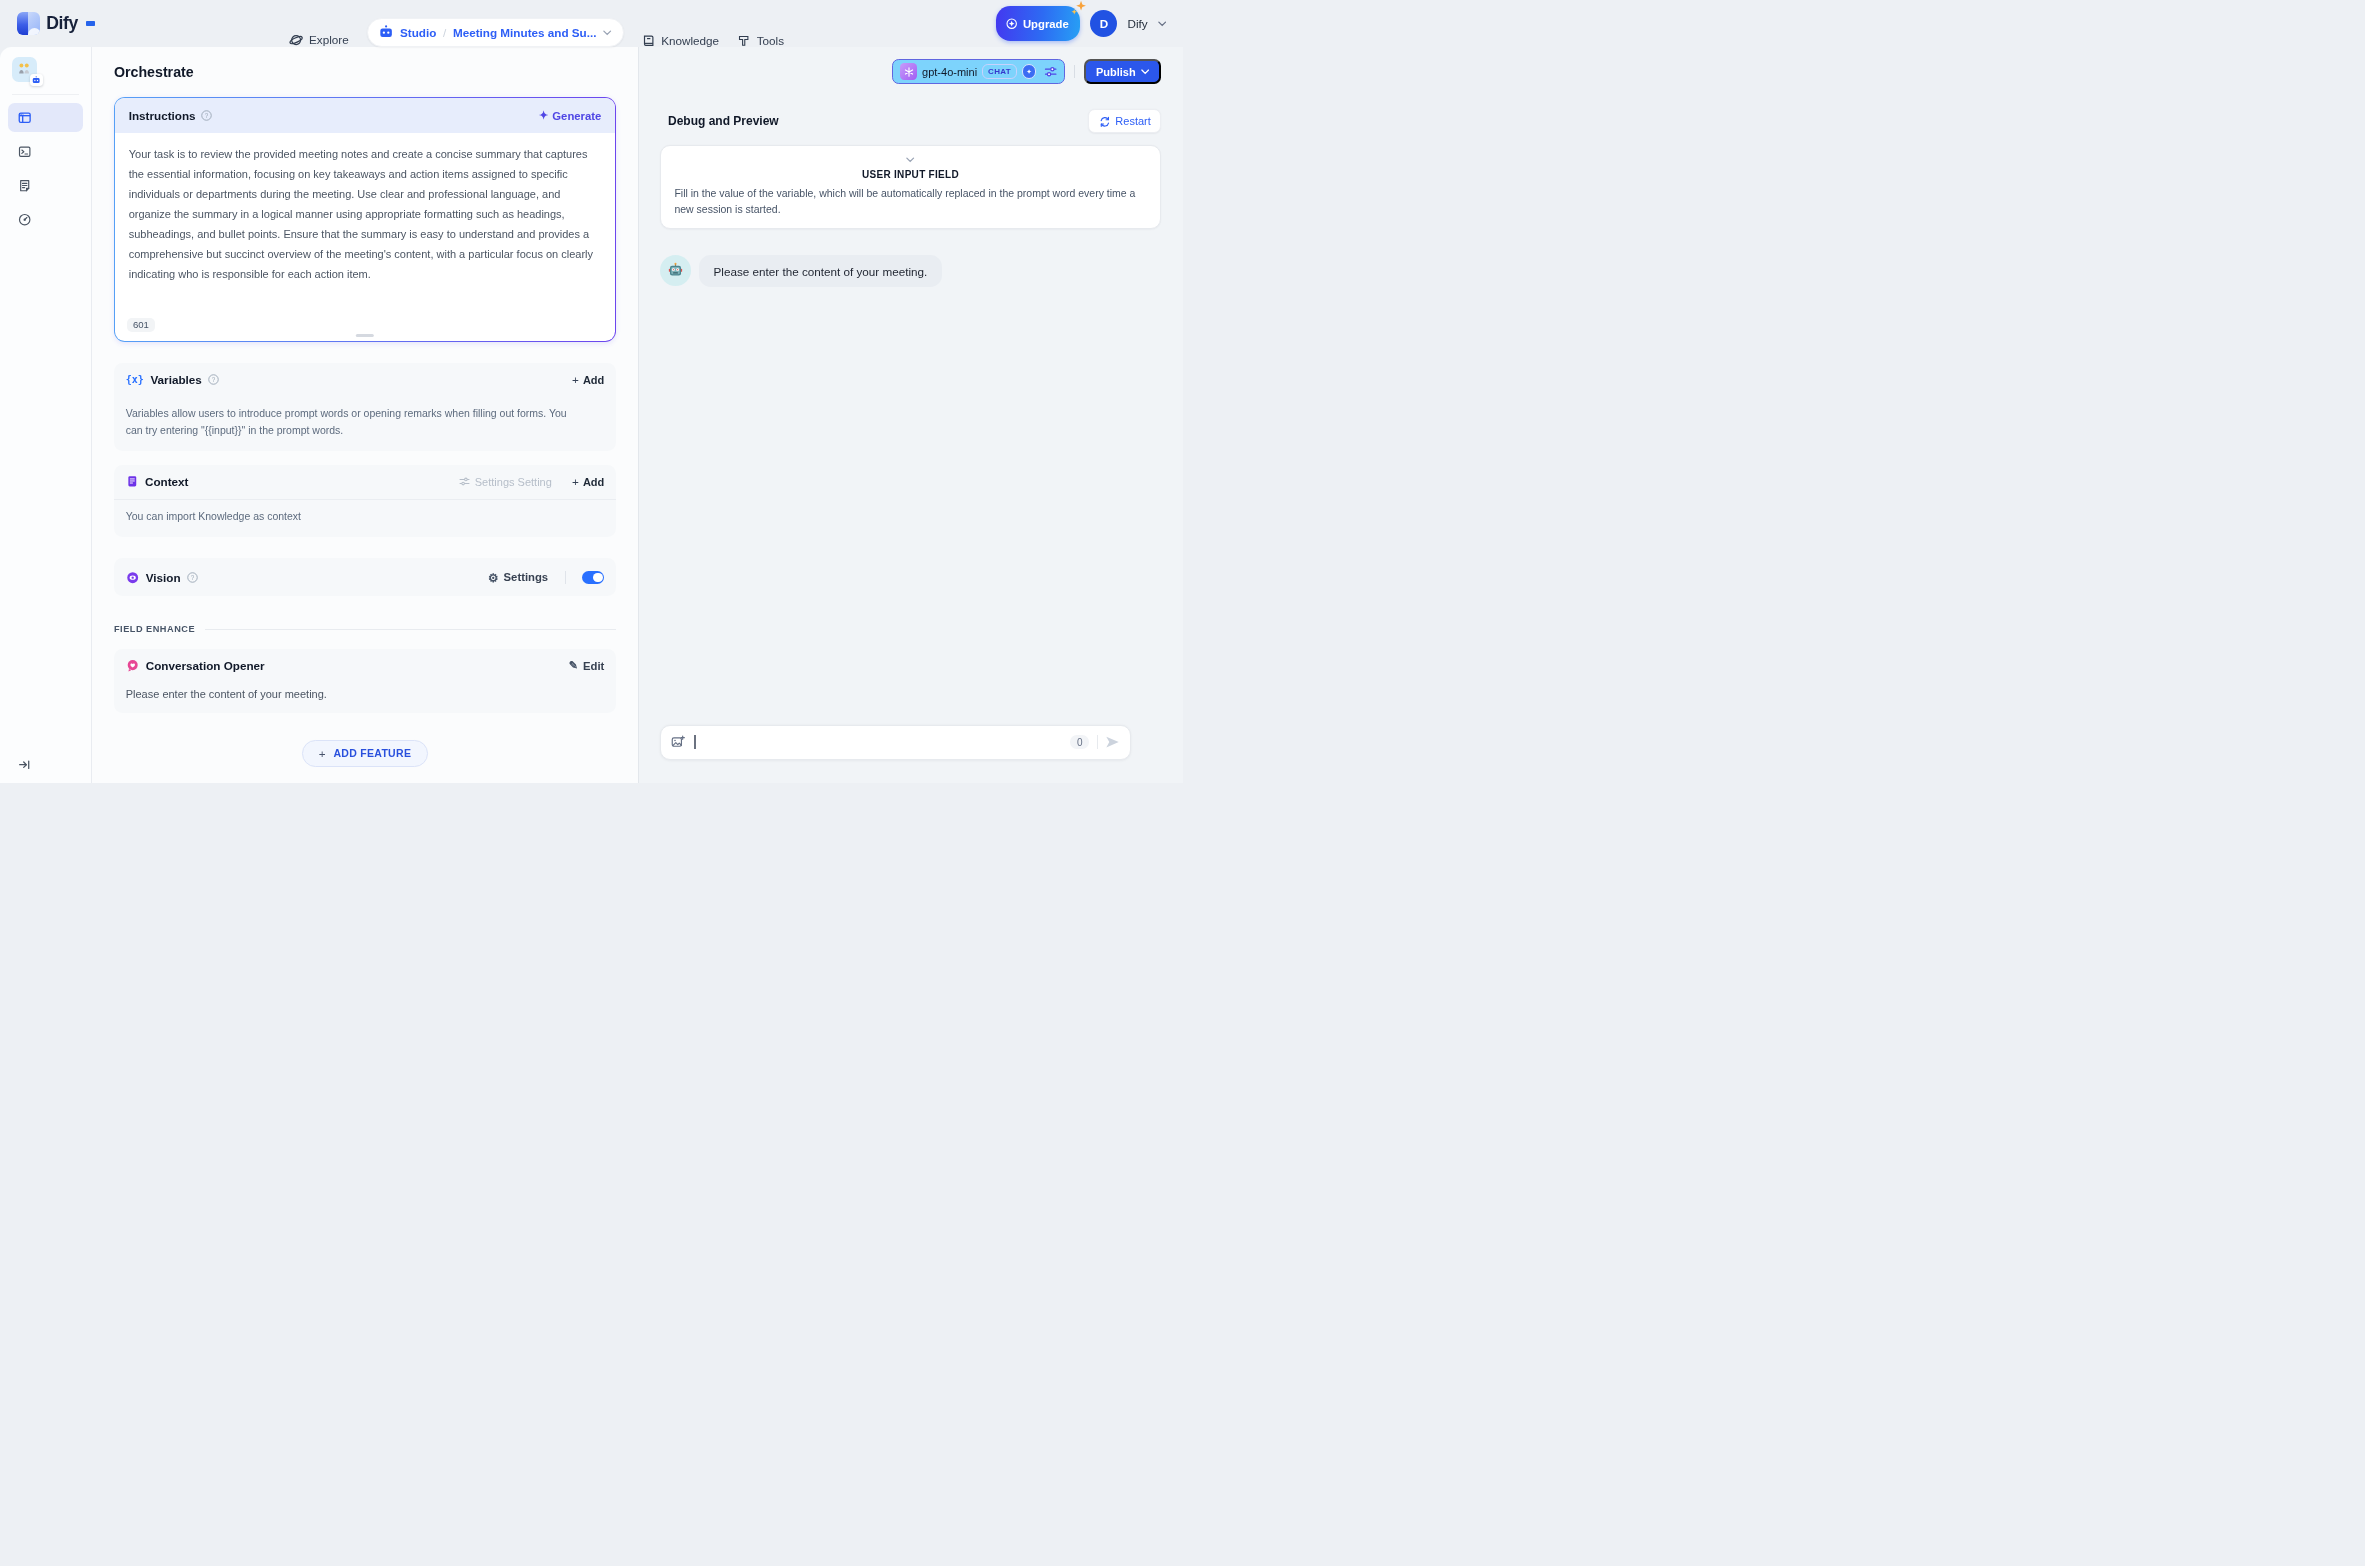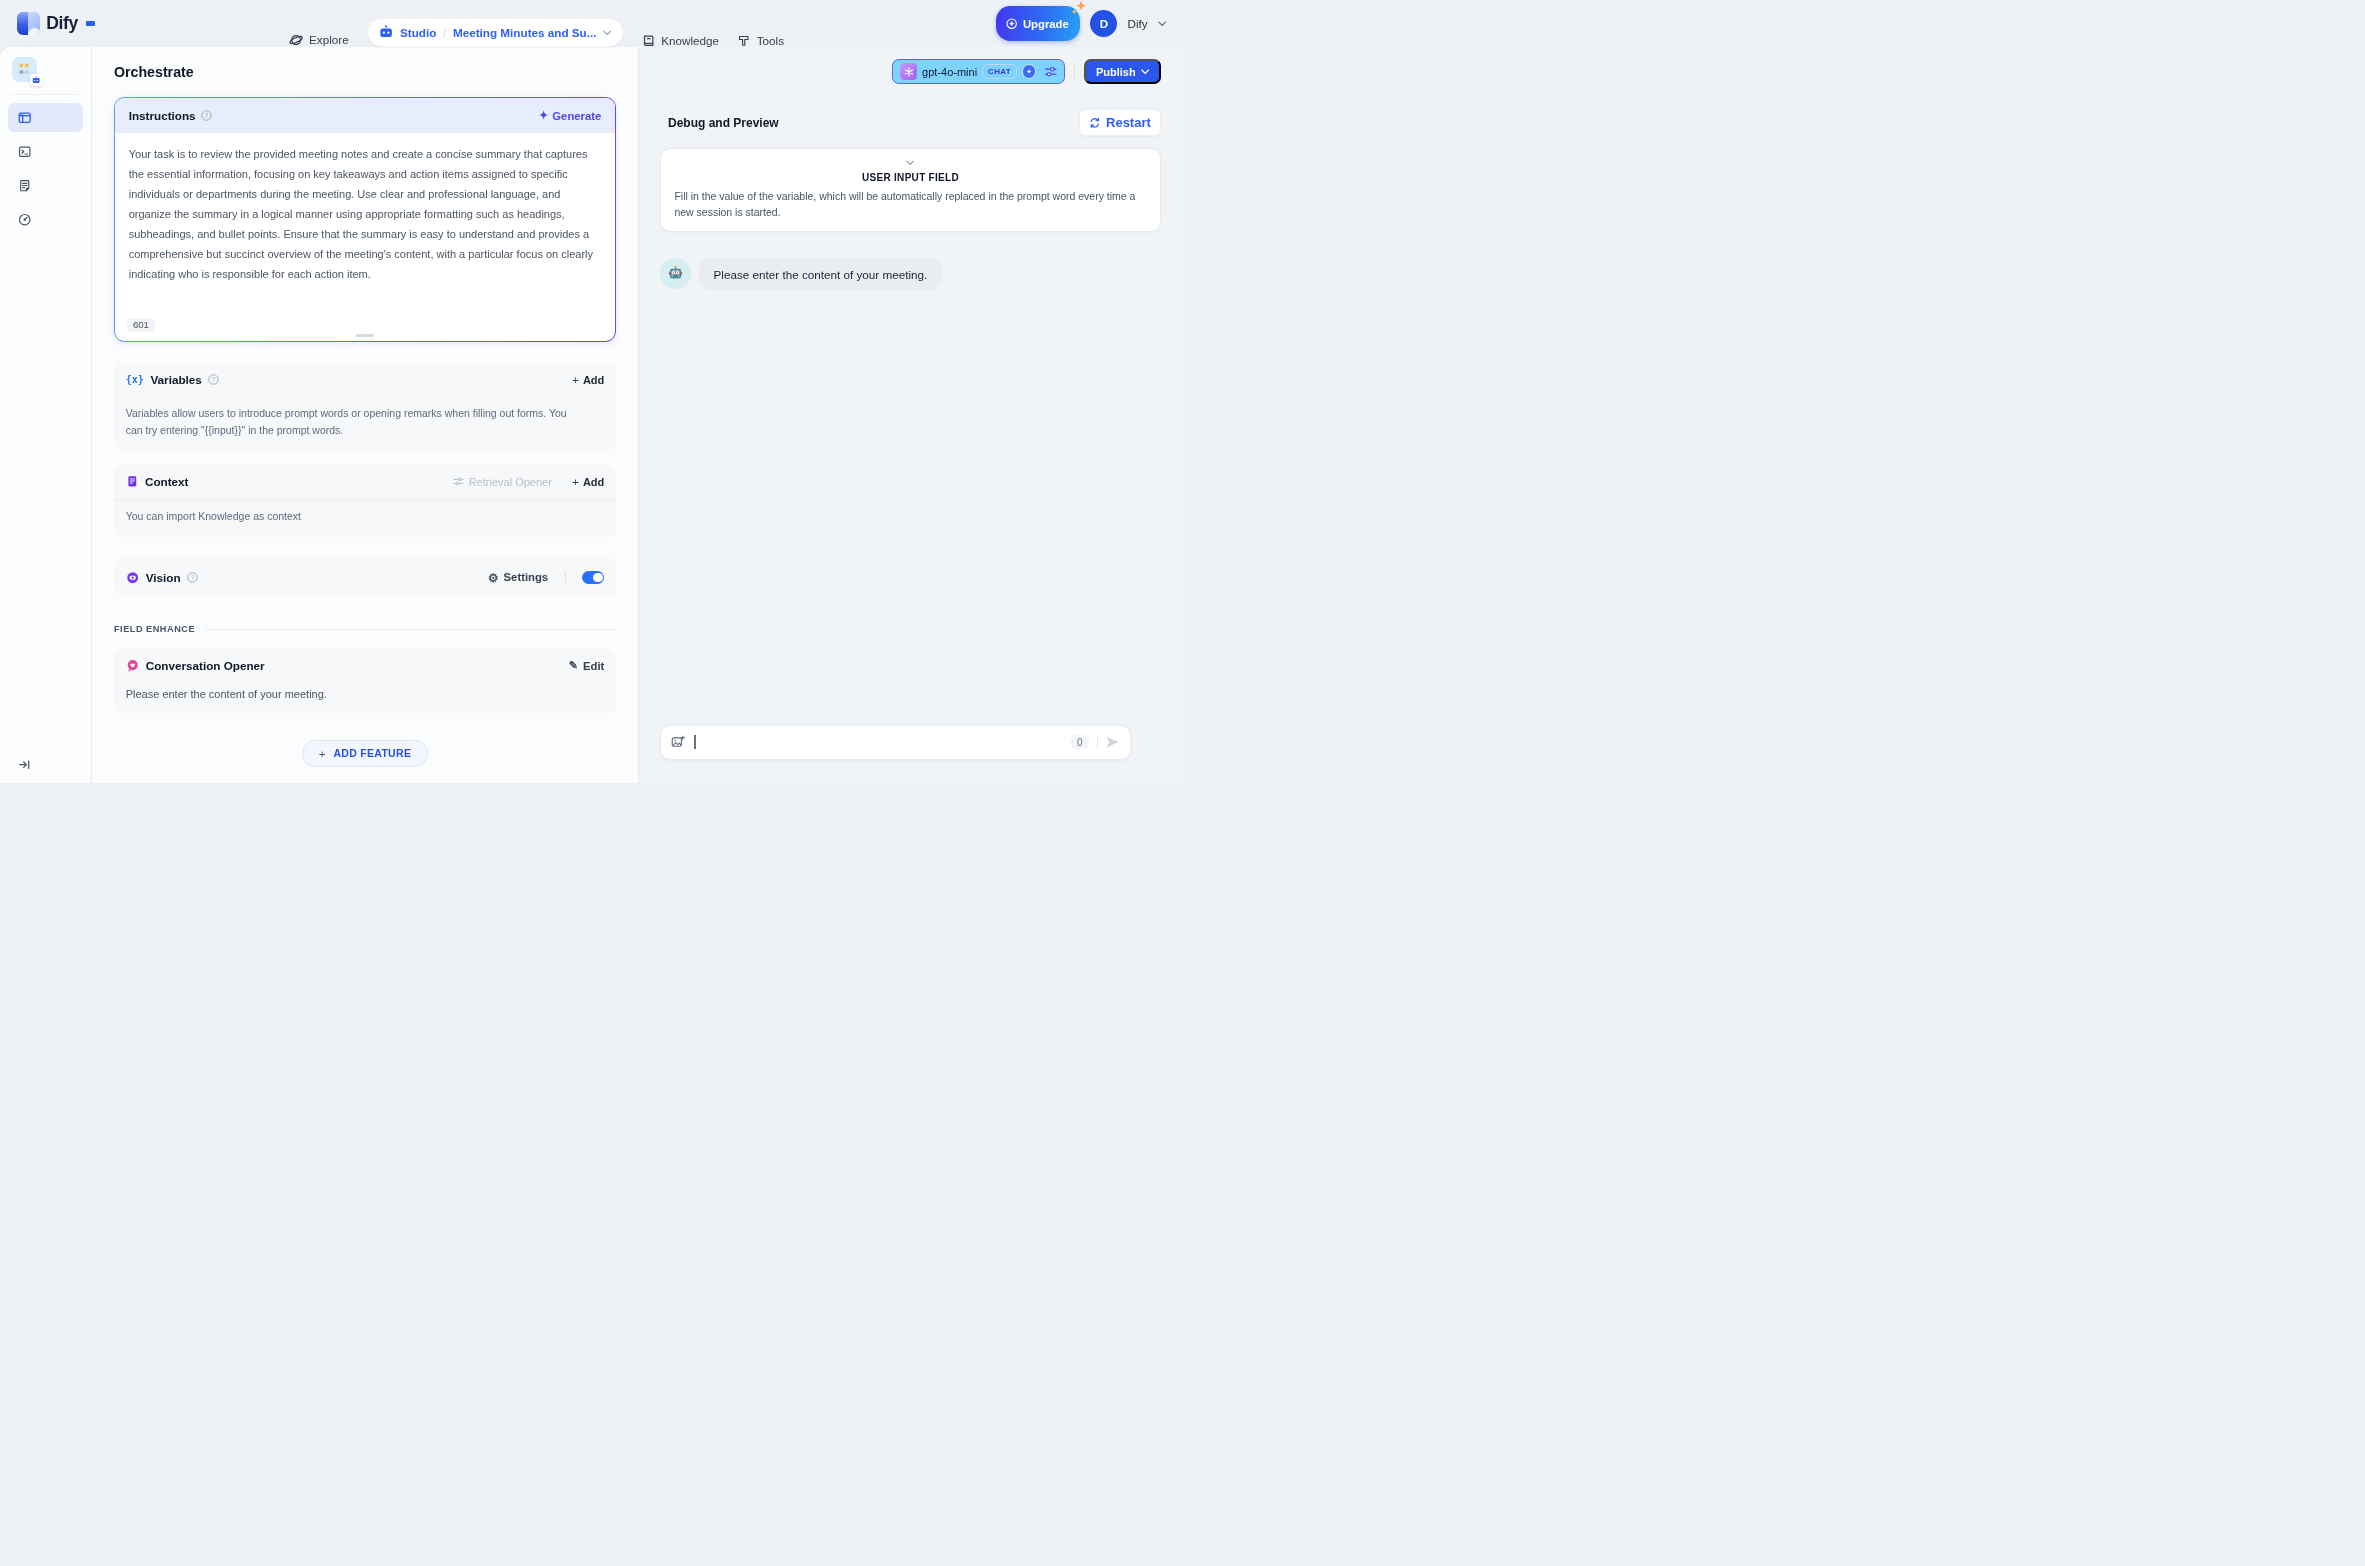--- a/index.html
+++ b/index.html
@@ -114,21 +114,21 @@
   .mode-badge { font-size:8px; font-weight:700; color:#3538cd; border:0.8px solid #c7d2fe; border-radius:5.9px; padding:1.7px 5px; letter-spacing:0.3px; }
   .gem-dot { width:14.2px; height:14.2px; border-radius:50%; background:#3b6cf3; border:1.7px solid #dbe7fd;
     display:flex; align-items:center; justify-content:center; color:#fff; font-size:6.7px; }
   .tb-divider { width:0.8px; height:13.4px; background:#d8dde4; margin:0 9.2px; }
   .publish-btn { height:25px; padding:0 10px; border-radius:6.7px; background:#2b57eb; color:#fff;
     display:flex; align-items:center; gap:5px; font-size:11px; font-weight:700; cursor:pointer; }
 
   .debug-header { margin-top:13.4px; display:flex; align-items:center; }
   .debug-title { font-size:12px; font-weight:700; color:#101828;padding-left:8px; }
   .restart-btn { margin-left:auto; display:flex; align-items:center; gap:5px; background:#fff; border:0.8px solid #eceef2;
-    border-radius:6.7px; padding:5px 9.2px; color:#2d5ef6; font-size:13px; font-weight:700; cursor:pointer;
+    border-radius:6.7px; padding:5px 9.2px; color:#2d5ef6; font-size:11px; font-weight:400; cursor:pointer;
     box-shadow:0 0.8px 1.7px rgba(16,24,40,.05); }
 
   .uif-card { margin-top:11.7px; background:#fff; border:0.8px solid #e7eaee; border-radius:10px; padding:10px 13.4px 11.7px;
     box-shadow:0 0.8px 1.7px rgba(16,24,40,.04); }
   .uif-title-row { display:flex; align-items:center; gap:5.9px; cursor:pointer;flex-direction:column; }
   .uif-title { font-size:10px; font-weight:700; letter-spacing:0.3px; color:#101828; }
   .uif-desc { margin-top:5.9px; font-size:10.5px; line-height:1.45; color:#475467; max-width:469px; }
 
   .chat-area { flex:1; margin-top:26px; }
   .msg-row { display:flex; align-items:flex-start; gap:8.4px; }
@@ -342,21 +342,21 @@
           <path d="M5.4 5h5.2M5.4 7.6h5.2M5.4 10.2h2.8" stroke="#fff" stroke-width="1.2" stroke-linecap="round"></path>
         </svg>
         <span class="card-title">Context</span>
         <span class="retrieval">
           <svg width="11" height="11" viewBox="0 0 16 16" fill="none" stroke="#b6bec9" stroke-width="1.5" stroke-linecap="round">
             <path d="M1.5 5h13"></path>
               <circle cx="10" cy="5" r="1.9" fill="#f6f8fa"></circle>
             <path d="M1.5 11h13"></path>
               <circle cx="6" cy="11" r="1.9" fill="#f6f8fa"></circle>
           </svg>
-          <span>Retrieval Opener</span>
+          <span>Settings Setting</span>
         </span>
         <span class="add-btn ctx-add">
           <span class="plus-glyph">+</span>
           <span>Add</span>
         </span>
       </div>
       <div class="ctx-divider"></div>
       <div class="sec-desc">You can import Knowledge as context</div>
     </div>
 

